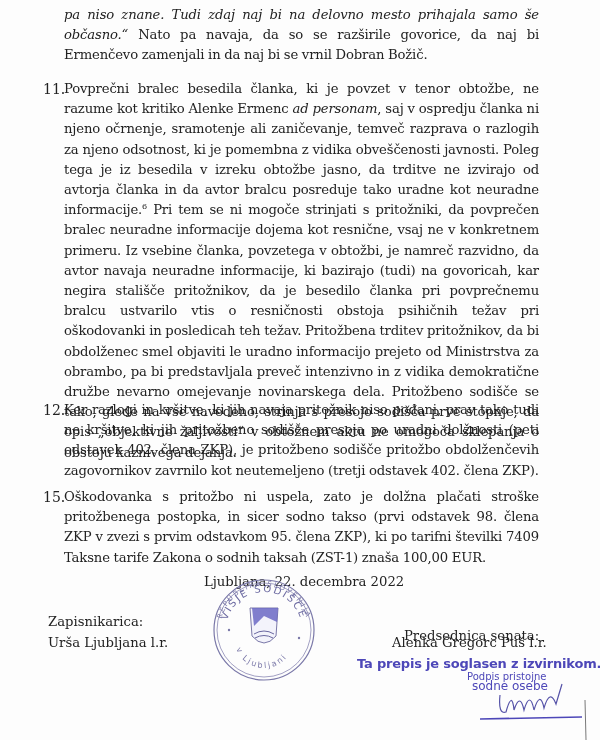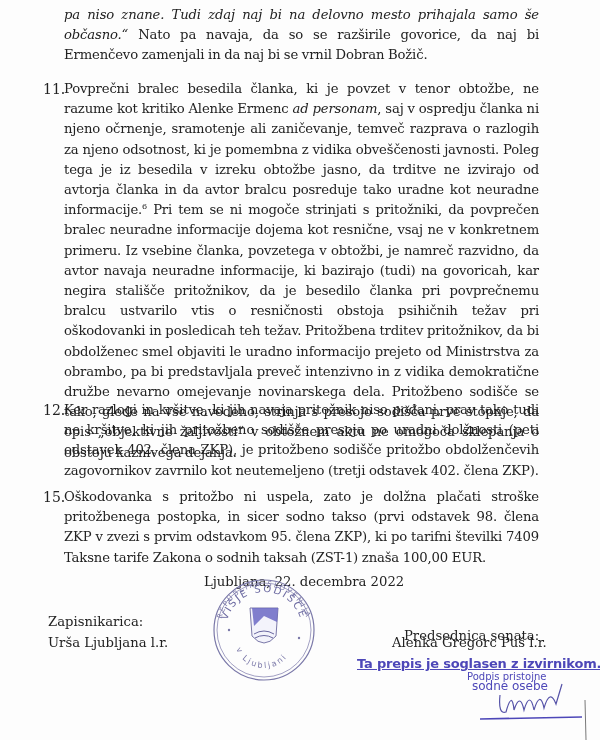--- a/index.html
+++ b/index.html
@@ -76,21 +76,21 @@
     <circle cx="17" cy="52" r="1.2" fill="#7a78a8"></circle>
     <circle cx="87" cy="60" r="1.2" fill="#7a78a8"></circle>
   </svg>
 
   <div class="abs" style="left:48px; top:612px;">Zapisnikarica:</div>
   <div class="abs" style="left:48px; top:633px;">Urša Ljubljana l.r.</div>
 
   <div class="abs" style="left:404px; top:612px;margin-top:14px;">Predsednica senata:</div>
   <div class="abs" style="left:392px; top:633px;">Alenka Gregorc Puš l.r.</div>
 
-  <div class="abs stampblue" style="left:357px; top:654px; font-size:13px; font-weight:bold; letter-spacing:-0.2px;text-decoration:underline;">Ta prepis je soglasen z izvirnikom.</div>
+  <div class="abs stampblue" style="left:357px; top:654px; font-size:13px; font-weight:bold; letter-spacing:-0.2px;">Ta prepis je soglasen z izvirnikom.</div>
   <div class="abs stampblue" style="left:467px; top:671px; font-size:10px; line-height:11px;">Podpis pristojne</div>
   <div class="abs stampblue" style="left:472px; top:681px; font-size:12px; line-height:11px;">sodne osebe</div>
 
   <svg style="position:absolute; left:440px; top:660px;" width="160" height="80" viewBox="0 0 160 80">
     <path d="M 60 35 Q 58 55 66 52 Q 72 30 74 50 Q 80 32 84 50 Q 90 30 94 50 Q 100 30 104 48 Q 110 28 116 44 L 122 24" fill="none" stroke="#5653a8" stroke-width="1.2"></path>
     <line x1="40" y1="59" x2="142" y2="57" stroke="#4d47b8" stroke-width="1.6"></line>
     <line x1="145" y1="40" x2="146" y2="80" stroke="#555" stroke-width="0.8"></line>
   </svg>
 </div>
 

